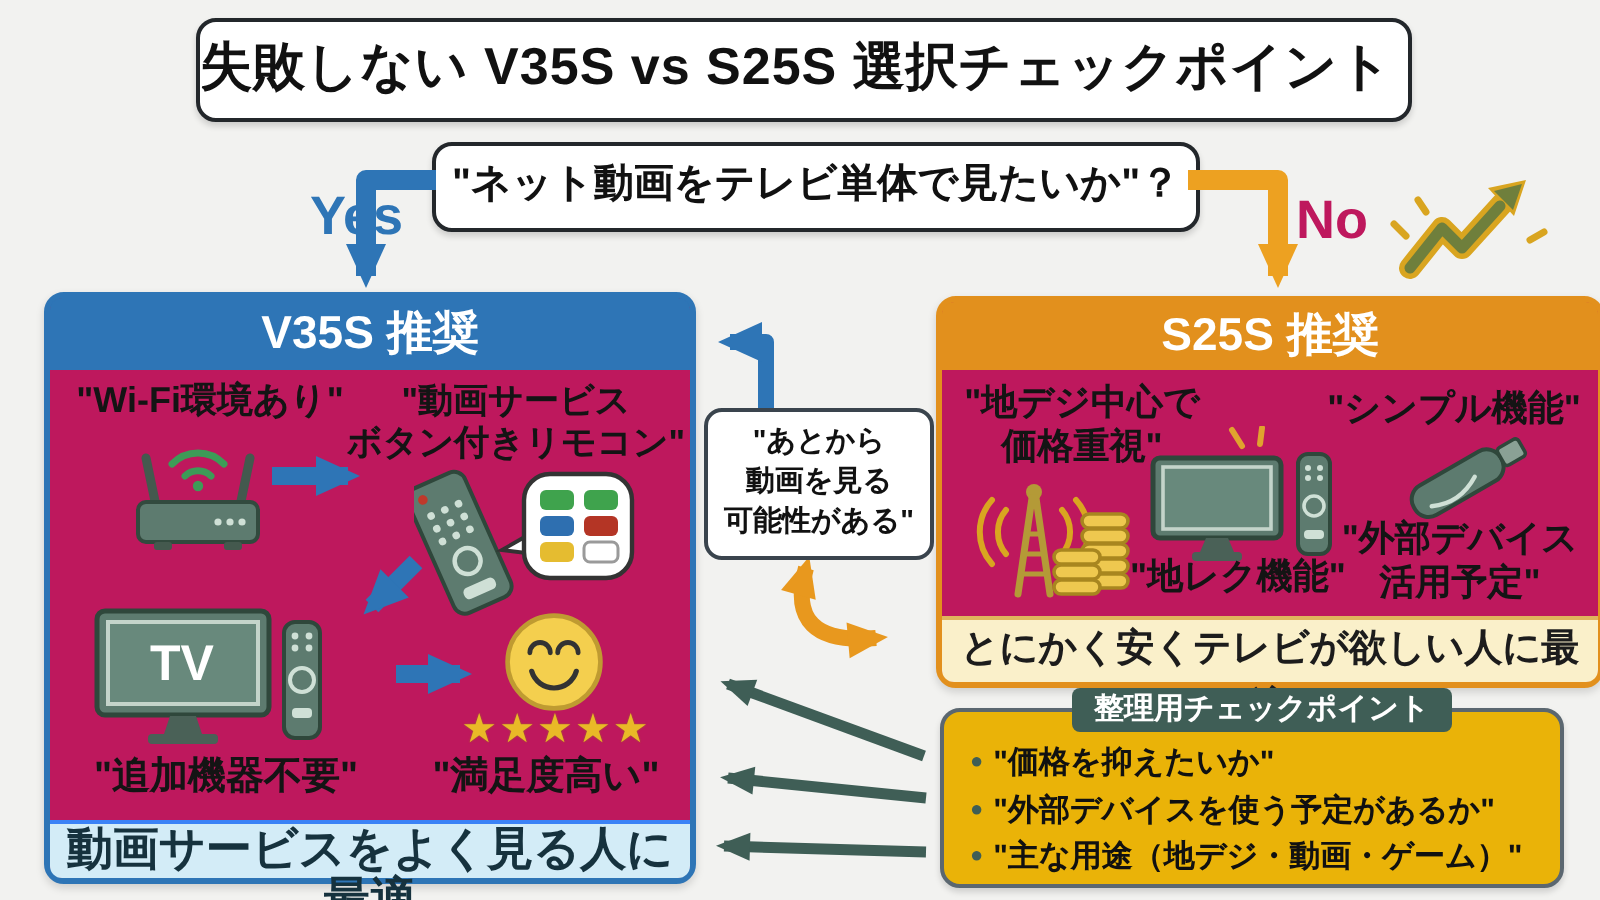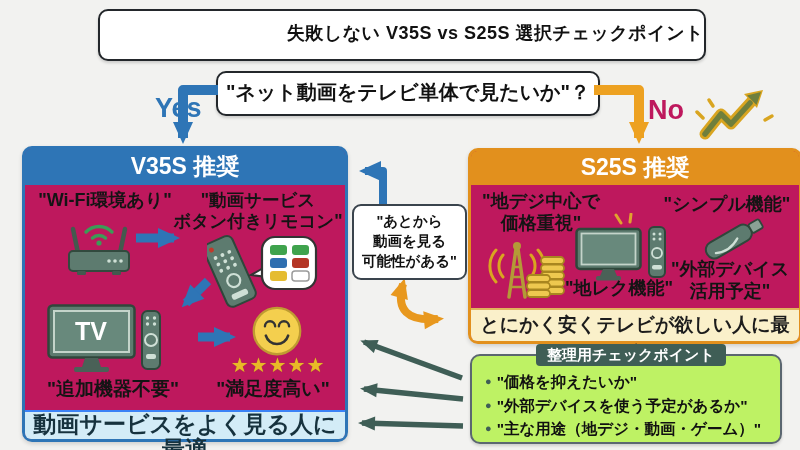--- a/index.html
+++ b/index.html
@@ -15,30 +15,30 @@
   .panel-header{position:absolute;top:0;left:0;right:0;height:36px;color:#fff;
                 font-weight:800;font-size:23px;line-height:35px;text-align:center;
                 border-radius:6px 6px 0 0;}
   #v35s .panel-header{background:#2e75b6;}
   #s25s .panel-header{background:#e2901d;height:34px;line-height:33px;}
   .panel-footer{position:absolute;left:0;right:0;bottom:0;font-weight:800;text-align:center;}
   #v35s .panel-footer{height:27px;background:#d3ecf7;border-top:2px solid #3b82f6;
                       border-radius:0 0 6px 6px;font-size:23px;line-height:25px;color:#16323e;}
   #s25s .panel-footer{height:31px;background:#faf0ca;border-top:2px solid #e0b45c;
                       border-radius:0 0 6px 6px;font-size:19px;line-height:29px;color:#1c1c1c;}
-  #title-box{left:98px;top:9px;width:604px;height:48px;font-size:18px;line-height:45px;
-             font-weight:800;text-align:right;letter-spacing:.5px;}
+  #title-box{left:98px;top:9px;width:604px;height:48px;font-size:26px;line-height:45px;
+             font-weight:800;text-align:left;letter-spacing:.5px;}
   #question-box{left:216px;top:71px;width:380px;height:41px;font-size:20px;line-height:38px;
                 font-weight:800;text-align:center;}
   #yes-label{left:112px;top:92px;font-size:27px;font-weight:800;color:#2e75b6;margin-left:43px;}
   #no-label{left:648px;top:94px;font-size:27px;font-weight:800;color:#be185d;}
   #callout-box{left:352px;top:204px;width:111px;height:67px;border:2.5px solid #3a444d;
                border-radius:9px;font-size:14.5px;font-weight:800;text-align:center;
                line-height:1.38;padding-top:5px;box-sizing:content-box;z-index:7;}
-  #checkpoint-box{left:470px;top:354px;width:308px;height:86px;background:#bef264;
+  #checkpoint-box{left:470px;top:354px;width:308px;height:86px;background:#eab308;
                   border:2.5px solid #5b6770;border-radius:10px;z-index:7;
                   box-shadow:0 2px 3px rgba(0,0,0,.15);}
   #checkpoint-tag{position:absolute;left:64px;top:-12px;height:22px;padding:0 11px;
                   background:#3f5e56;border-radius:4px;color:#fff;font-size:15px;
                   line-height:22px;font-weight:800;white-space:nowrap;}
   #checkpoint-items{position:absolute;left:13px;top:14px;right:6px;}
   .cp-row{font-size:15.5px;font-weight:800;line-height:23.5px;white-space:nowrap;}
   .cp-bullet{color:#3f5e56;font-size:11px;margin-right:5px;vertical-align:2px;}
   #stars{left:192px;top:204px;width:122px;font-size:20px;letter-spacing:1px;color:#e9b927;
          text-shadow:0 0 1px #9a7a1d;}

